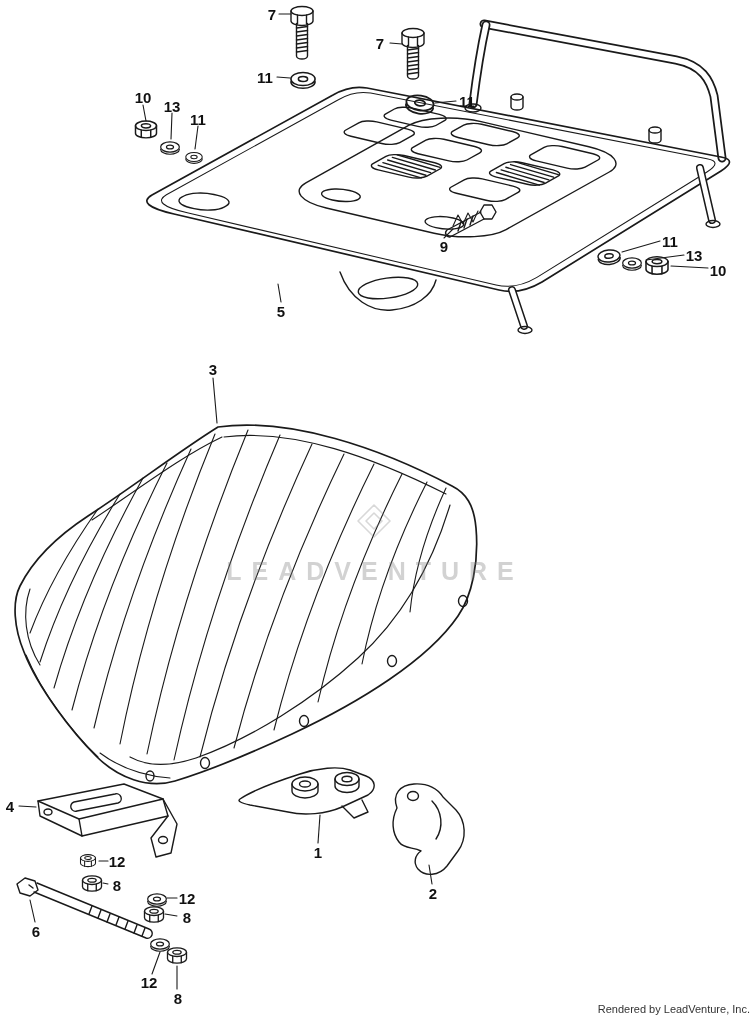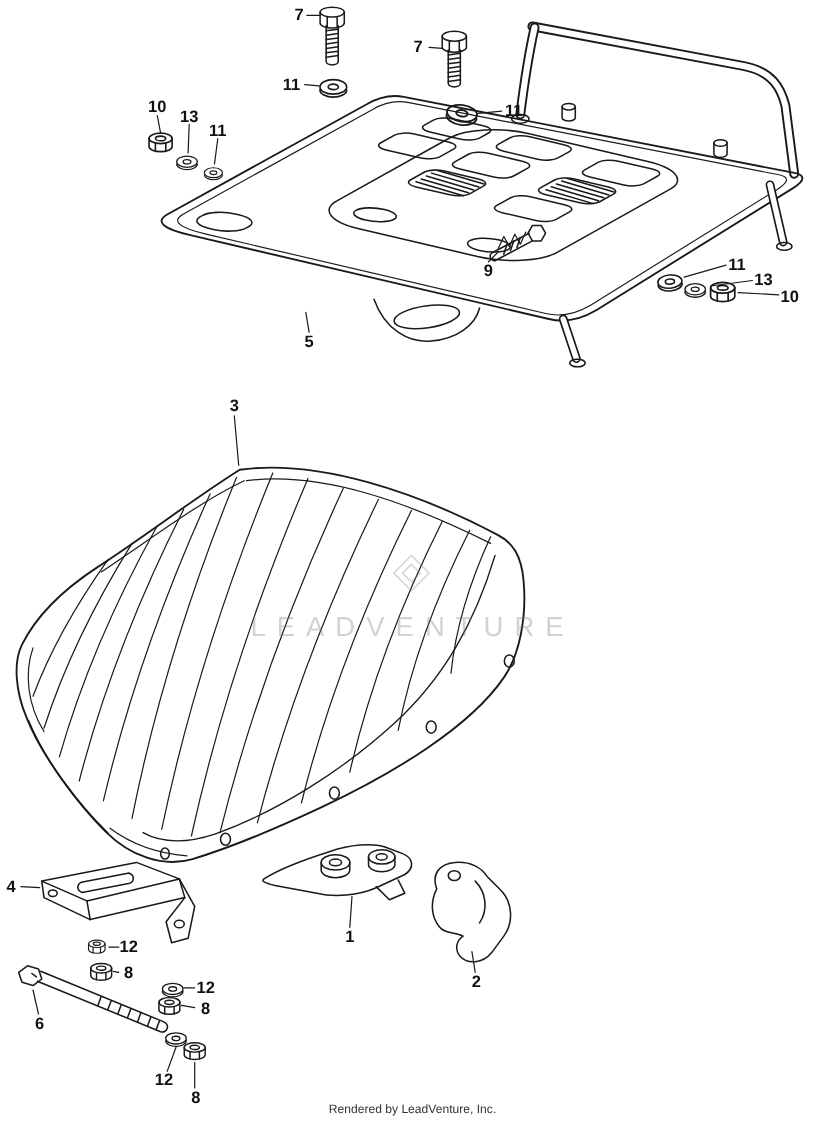--- a/index.html
+++ b/index.html
@@ -9,25 +9,25 @@
     overflow:hidden; font-family:"Liberation Sans", sans-serif;
   }
   svg.art { position:absolute; left:0; top:0; }
   .callout {
     position:absolute; transform:translate(-50%,-50%);
     font-weight:bold; font-size:15px; color:#111111; cursor:pointer;
     user-select:none; line-height:1;
   }
   .watermark {
     position:absolute; left:375px; top:571px; transform:translate(-50%,-50%);
-    font-size:25px; font-weight:normal; letter-spacing:10px; white-space:nowrap;
+    font-size:25px; font-weight:bold; letter-spacing:10px; white-space:nowrap;
     color:rgba(125,125,125,0.35); pointer-events:none;
   }
   .footer {
-    position:absolute; left:0; right:0; bottom:5px; text-align:center;
+    position:absolute; left:0; right:0; bottom:5px; text-align:right;
     font-size:11px; color:#333333;
   }
 </style>
 </head>
 <body>
 
 <div class="canvas">
 
   <svg class="art" width="750" height="1020" viewBox="0 0 750 1020" fill="none" stroke="#1a1a1a" stroke-width="1.4" stroke-linecap="round" stroke-linejoin="round">
 

